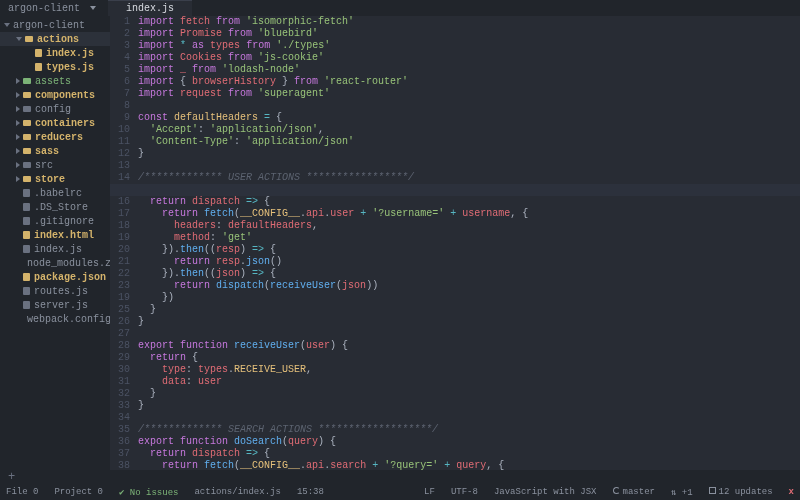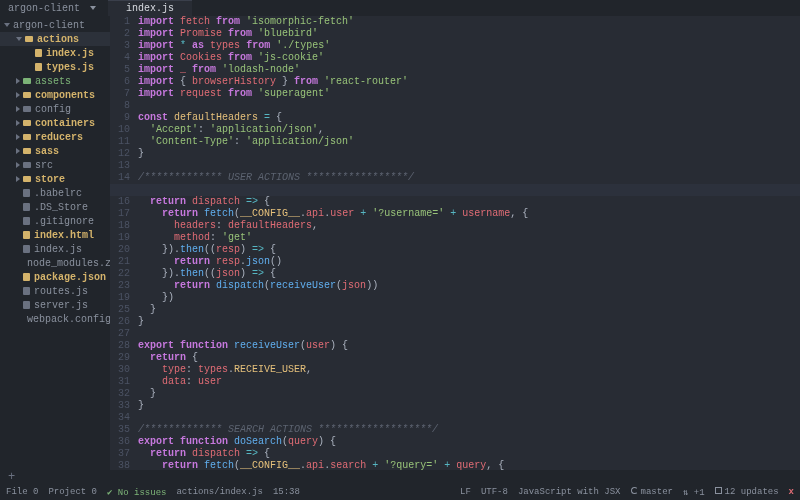--- a/index.html
+++ b/index.html
@@ -32,30 +32,30 @@
 .chev.down { border-left: 3px solid transparent; border-right: 3px solid transparent; border-top: 4px solid #6a7180; }
 .folder-icon { width: 8px; height: 6px; background: #6a7180; margin-right: 4px; border-radius: 1px; }
 .tree-row.mod .folder-icon, .tree-row.mod .file-icon { background: #d4b36b; }
 .tree-row.new .folder-icon, .tree-row.new .file-icon { background: #7cb377; }
 .file-icon { width: 7px; height: 8px; background: #6a7180; margin-right: 4px; border-radius: 1px; margin-left: 7px; }
 .editor { flex: 1; display: flex; background: #282c34; overflow: hidden; position: relative; }
 .gutter { width: 28px; text-align: right; padding-right: 8px; color: #4b5263; background: #282c34; }
 .gutter div, .code div { height: 12px; line-height: 12px; }
 .code { flex: 1; white-space: pre; }
 .hl-line { background: #2c313c; position: absolute; left: 0; right: 0; height: 12px; }
-.kw { color: #c678dd; font-weight: bold; }
+.kw { color: #c678dd; }
 .id { color: #e06c75; }
 .str { color: #98c379; }
 .fn { color: #61afef; }
 .prop { color: #e5c07b; }
 .cm { color: #5c6370; font-style: italic; margin-top: 44px; }
 .op { color: #56b6c2; }
 .pl { color: #abb2bf; }
 .add-tab { height: 14px; color: #6a7180; padding-left: 8px; font-size: 12px; background: #21252b; cursor: pointer; }
-.status { display: flex; align-items: center; height: 16px; background: #21252b; font-size: 9px; color: #8a919e; padding: 0 6px; gap: 10px; }
+.status { display: flex; align-items: center; height: 16px; background: #21252b; font-size: 9px; color: #8a919e; padding: 0 6px; gap: 16px; }
 .status .spacer { flex: 1; }
 .status .ok { color: #7cb377; }
 .status .err-x { color: #e06c75; font-weight: bold; }
 .branch-icon { display: inline-block; width: 7px; height: 7px; border: 1px solid #8a919e; border-radius: 50%; border-right-color: transparent; margin-right: 3px; }
 .sq-icon { display: inline-block; width: 7px; height: 7px; border: 1px solid #8a919e; margin-right: 3px; }
 </style>
 </head>
 <body>
 
 <div class="topbar">

